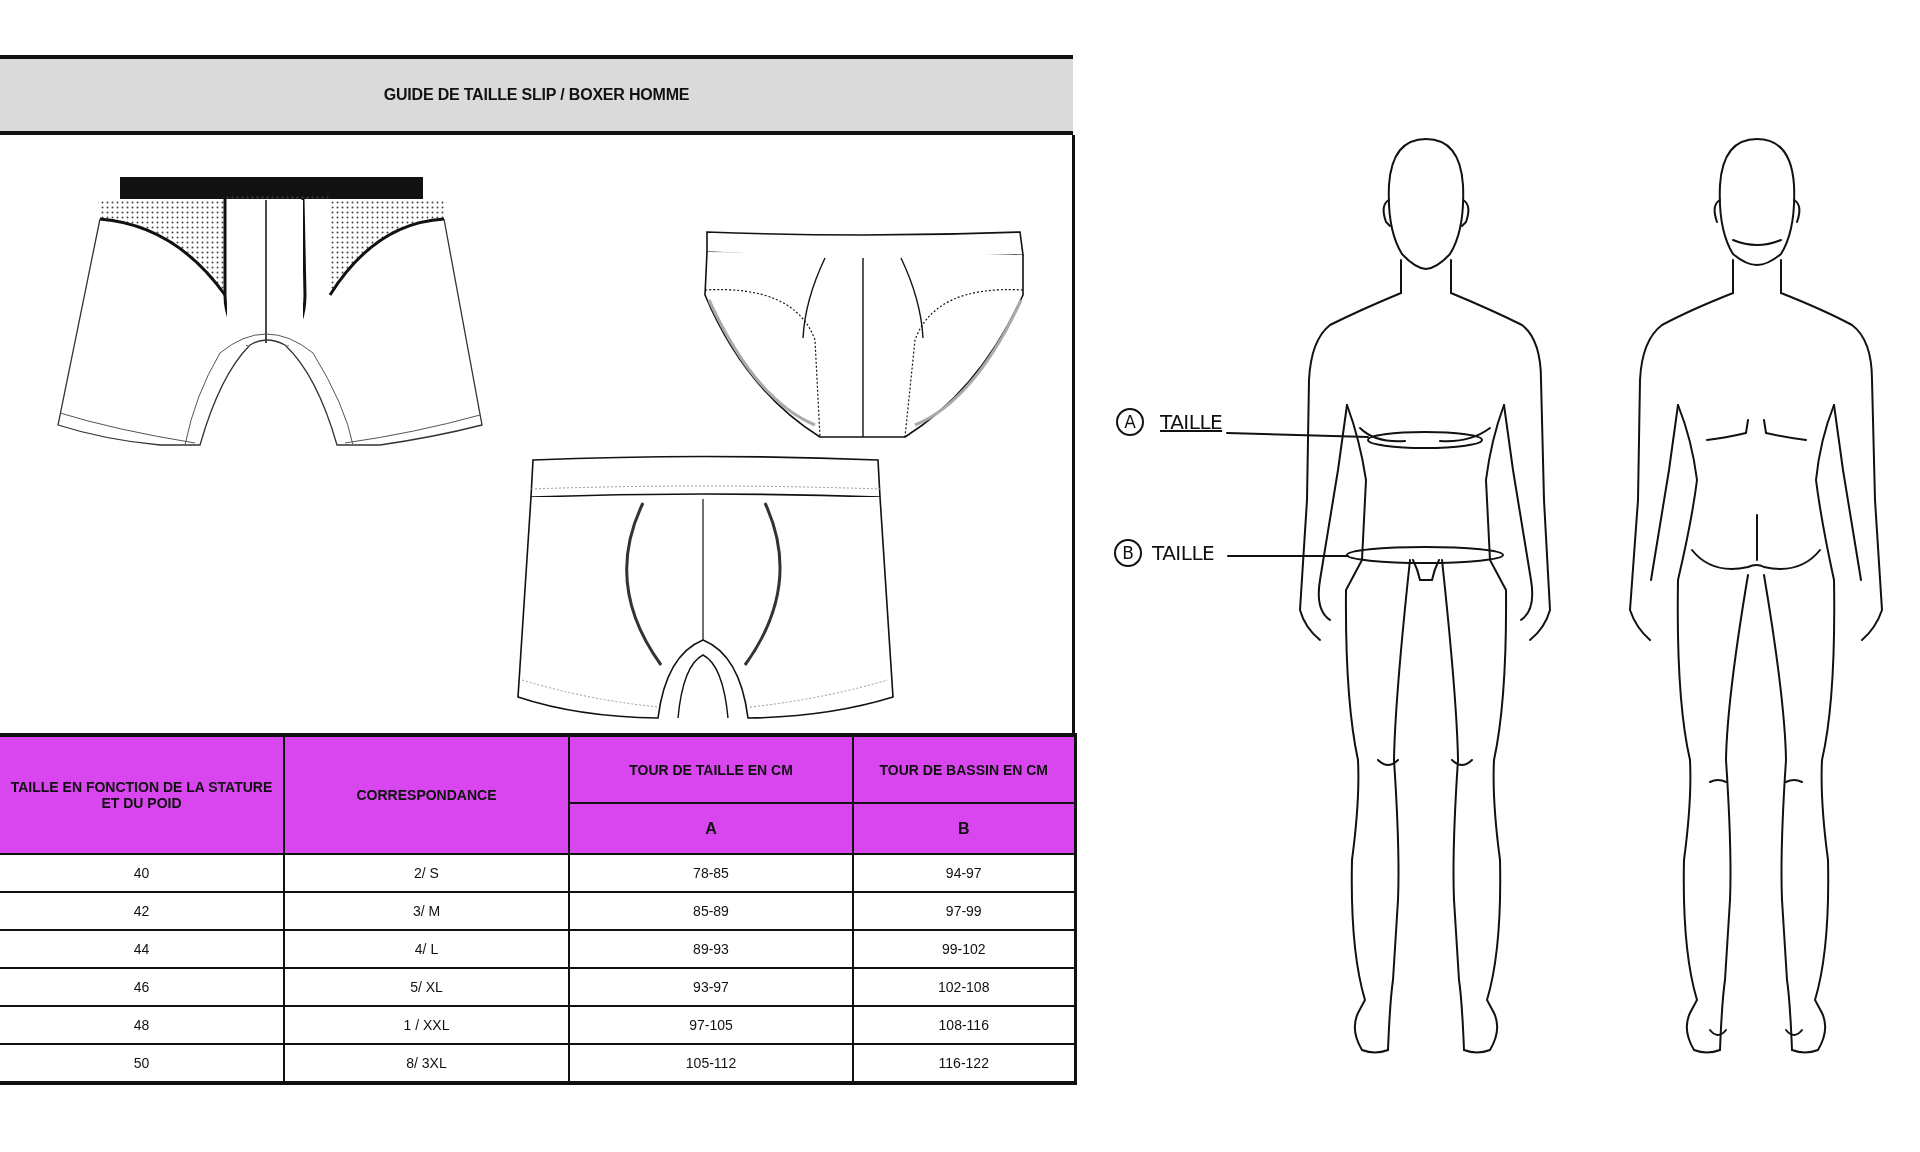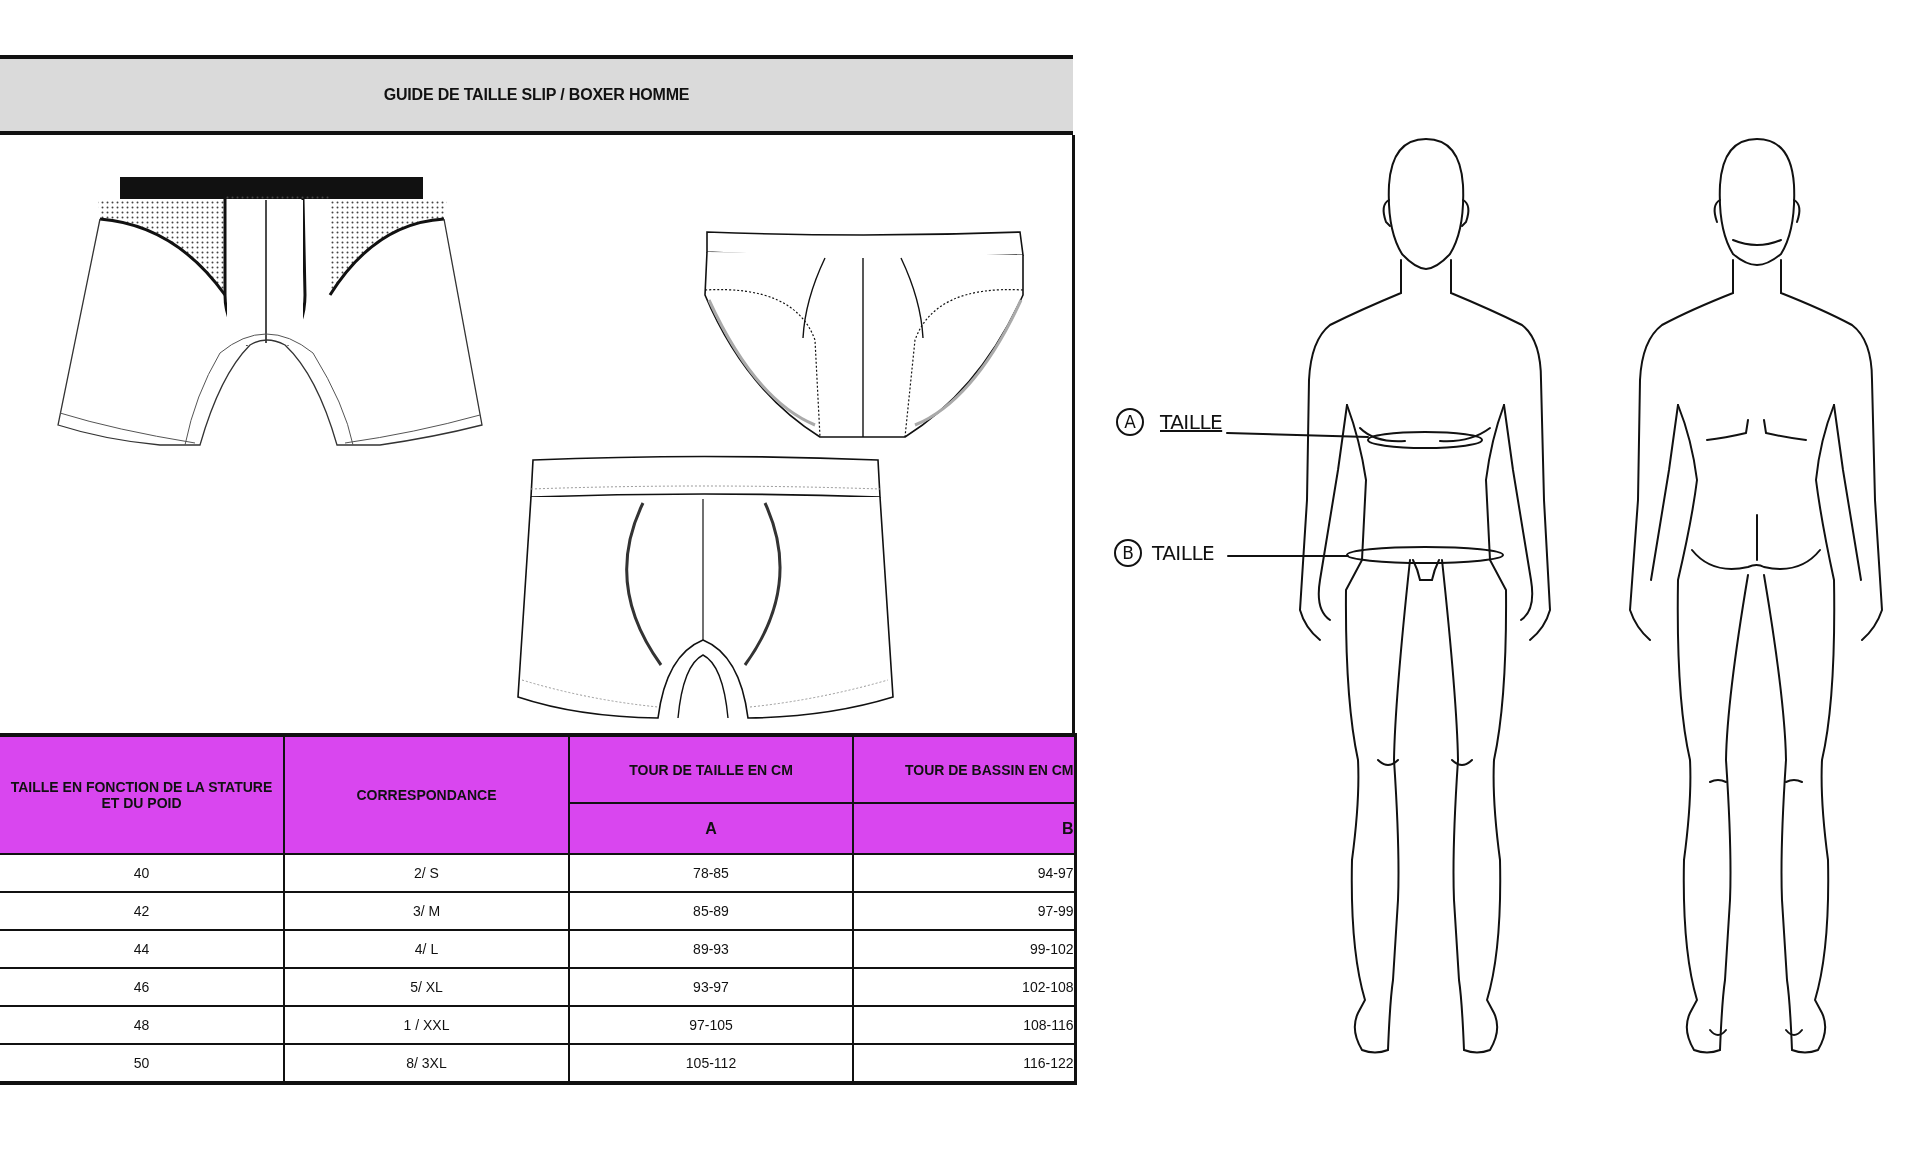--- a/index.html
+++ b/index.html
@@ -16,21 +16,21 @@
                 border-right: 3px solid #111; }
   .size-table { position: absolute; left: 0; top: 678px; width: 1075px; border-collapse: collapse; table-layout: fixed; }
   .size-table th, .size-table td { border: 2px solid #111; text-align: center; font-size: 14px; padding: 0; }
   .size-table th { background: #d946ef; font-weight: bold; }
   .size-table thead tr.top th { height: 65px; }
   .size-table thead tr.sub th { height: 49px; font-size: 16px; }
   .size-table tbody td { height: 36px; }
   .size-table tbody td.size { font-weight: normal; }
   .size-table { border-top: 4px solid #111; border-bottom: 4px solid #111; }
   .size-table th:first-child, .size-table td:first-child { border-left: none; }
-  .size-table th:last-child, .size-table td:last-child { border-right: 3px solid #111; text-align: right; }
+  .size-table th:last-child, .size-table td:last-child { border-right: 3px solid #111; }
   
   .label { font-family: "DejaVu Sans", sans-serif; font-size: 20px; letter-spacing: -0.5px; color: #111; }
   .circle { width: 28px; height: 28px; border: 2.5px solid #111; border-radius: 50%;
             display: flex; align-items: center; justify-content: center;
             font-family: "DejaVu Sans", sans-serif; font-size: 17px; box-sizing: border-box; }
   svg { position: absolute; overflow: visible; }
 </style>
 </head>
 <body>
 

